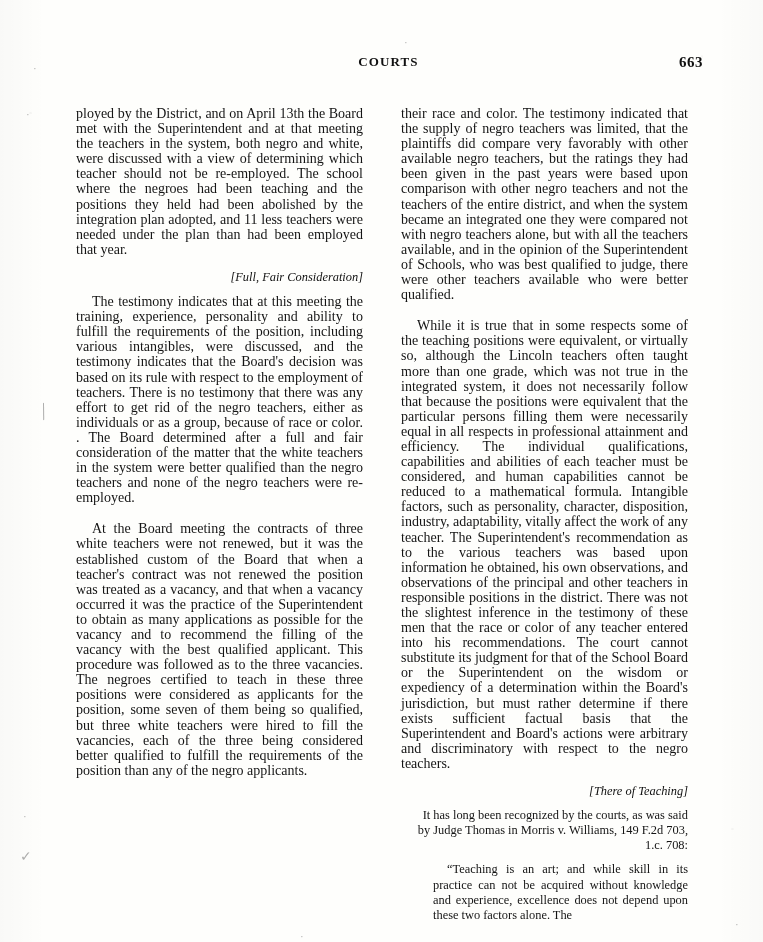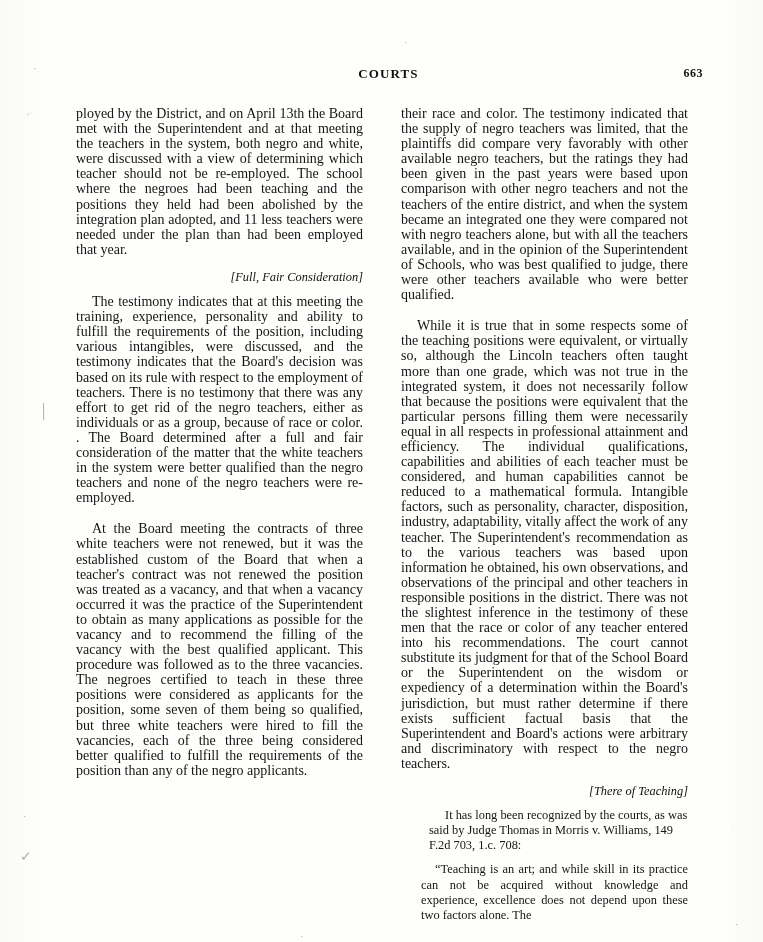--- a/index.html
+++ b/index.html
@@ -29,38 +29,38 @@
     background:
       radial-gradient(circle at 4% 12%, rgba(0,0,0,0.035) 0 1px, transparent 1.4px),
       radial-gradient(circle at 92% 6%, rgba(0,0,0,0.03) 0 1px, transparent 1.4px),
       radial-gradient(circle at 10% 62%, rgba(0,0,0,0.03) 0 1px, transparent 1.4px),
       radial-gradient(circle at 96% 88%, rgba(0,0,0,0.03) 0 1px, transparent 1.4px),
       linear-gradient(to right, rgba(0,0,0,0.02), rgba(0,0,0,0) 6%, rgba(0,0,0,0) 94%, rgba(0,0,0,0.02));
     pointer-events: none;
   }
   .header {
     position: absolute;
-    top: 66px;
+    top: 54px;
     left: 74px;
     right: 60px;
     height: 18px;
   }
   .header-title {
     text-align: center;
     font-weight: bold;
     font-size: 13px;
     letter-spacing: 1.1px;
     font-family: "Liberation Serif", serif;
   }
   .header-folio {
     position: absolute;
     right: 0;
     top: 0;
     font-weight: bold;
-    font-size: 12px;
+    font-size: 15px;
     letter-spacing: 0.5px;
   }
   .columns {
     position: absolute;
     top: 106px;
     left: 76px;
     width: 612px;
     display: flex;
     gap: 38px;
   }
@@ -89,29 +89,28 @@
     line-height: 15.1px;
     font-style: italic;
     margin: 13px 0 9px 0;
     font-family: "Liberation Serif", serif;
     text-align: right;
   }
   .quote {
     font-size: 12.4px;
     line-height: 15.1px;
     text-align: justify;
-    margin-left: 20px;
+    margin-left: 32px;
     margin-top: 9px;
     text-indent: 14px;
   }
   .cite {
     font-size: 12.4px;
     line-height: 15.1px;
-    text-align: left;
-    margin-left: 28px;
+    text-align: right;
   }
   
   .mark {
     position: absolute;
     color: #6d6d6d;
     font-family: "Liberation Serif", serif;
     font-size: 11px;
     opacity: 0.55;
     pointer-events: none;
   }

